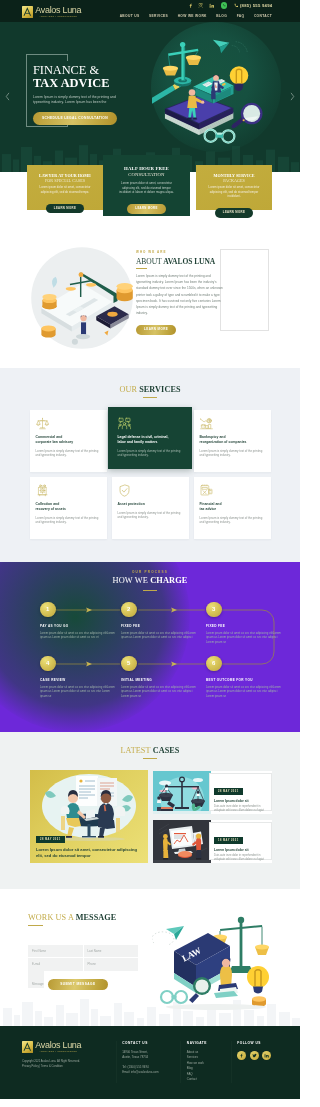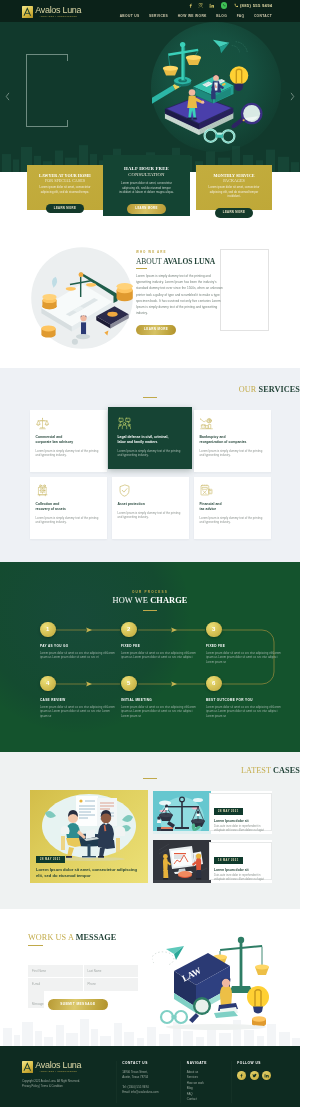--- a/index.html
+++ b/index.html
@@ -99,41 +99,41 @@
 .about-rule{width:11px;height:1.2px;background:#c0a94a;margin-top:2.8px}
 .about-p{font-size:3.1px;line-height:6.2px;color:#74807a;margin-top:3.5px;width:88px;
   letter-spacing:.03px}
 .gold-btn{display:inline-block;margin-top:6px;
   background:linear-gradient(100deg,#b89a34 0%,#d6c264 48%,#c2a942 76%,#b1912b 100%);
   color:#fff;font-size:3px;font-weight:bold;letter-spacing:.4px;border-radius:5.5px;
   padding:0 8px;height:9.5px;line-height:9.5px;text-decoration:none}
 
 
 .services{background:#eef1f5;padding:17px 0 23px;position:relative}
-.sec-head{text-align:right}
+.sec-head{text-align:center}
 .sec-h2{font-size:8.2px;line-height:9px;color:#1d3f33;font-weight:normal;
   letter-spacing:.1px}
 .sec-h2 .lt{color:#c4ad4d}
 .sec-h2 b{font-weight:bold}
 .sec-rule{width:14px;height:1px;background:#c0a94a;margin:3px auto 0}
 .sgrid{display:grid;grid-template-columns:repeat(3,77px);gap:5px;
   justify-content:center;margin-top:12px;align-items:start}
 .scard{background:#fff;padding:7px 6px 8px;min-height:62px;
   box-shadow:0 1px 2px rgba(40,60,80,.05)}
 .scard.hi{background:#164434;margin:-3px -3.5px;padding:10px 9.5px 11px;
   box-shadow:0 2px 6px rgba(20,45,35,.28)}
 .sic{height:13px;margin-bottom:5px;display:flex;align-items:flex-end}
 .sic svg{width:13px;height:13px;display:block}
 .st{font-size:3.4px;line-height:5px;color:#1d3f33;font-weight:bold;letter-spacing:.03px}
 .scard.hi .st{color:#fff}
 .sp{font-size:2.9px;line-height:4.6px;margin-top:3.5px;color:#8d9490}
 .scard.hi .sp{color:#a9bcb2}
 
 
-.process{position:relative;background:#14532d;padding:28px 0 28px;overflow:hidden}
+.process{position:relative;background:#6d28d9;padding:8px 0 28px;overflow:hidden}
 .process:before{content:"";position:absolute;left:-40px;top:-60px;width:230px;height:230px;
   border-radius:50%;background:radial-gradient(circle,#174a39 0%,#14433380 55%,#13403000 72%)}
 .proc-head{position:relative;text-align:center;z-index:2}
 .proc-eyebrow{font-size:3.1px;color:#c3ab4c;letter-spacing:1.2px;font-weight:bold}
 .proc-h2{font-size:8.4px;line-height:10px;color:#fff;margin-top:2px;font-weight:normal;
   letter-spacing:.1px}
 .proc-h2 b{font-weight:bold}
 .proc-rule{width:14px;height:1px;background:#c0a94a;margin:3.5px auto 0}
 .proc-wrap{position:relative;z-index:2;margin-top:11px;height:102px}
 .proc-svg{position:absolute;left:0;top:0;width:300px;height:102px}
@@ -424,20 +424,26 @@
     <circle cx="60.7" cy="106.2" r="6.3" fill="none" stroke="#54bdb0" stroke-width=".6"></circle>
     <circle cx="78.9" cy="107" r="6.3" fill="none" stroke="#54bdb0" stroke-width=".6"></circle>
     <path d="M66 104 L73.5 104.4 L73.5 108.5 L66 108.1 Z" fill="#3fb9a9"></path>
     <rect x="67" y="103" width="5.5" height="2.2" rx=".9" fill="#b5f0e2"></rect>
   </g>
 </svg>
   <div class="hero-frame">
       <i></i>
       <i class="b"></i>
     </div>
+  <div class="hero-txt">
+    <div class="hero-h1 srf">FINANCE &amp;</div>
+    <div class="hero-h1 b srf">TAX ADVICE</div>
+    <div class="hero-p">Lorem Ipsum is simply dummy text of the printing and typesetting industry. Lorem Ipsum has been the</div>
+    <a class="hero-btn" href="#">SCHEDULE LEGAL CONSULTATION</a>
+  </div>
   <div class="hero-arrow l">
       <svg viewBox="0 0 12 20">
         <path d="M9 2 3 10l6 8"></path>
       </svg>
     </div>
   <div class="hero-arrow r">
       <svg viewBox="0 0 12 20">
         <path d="M3 2l6 8-6 8"></path>
       </svg>
     </div>

